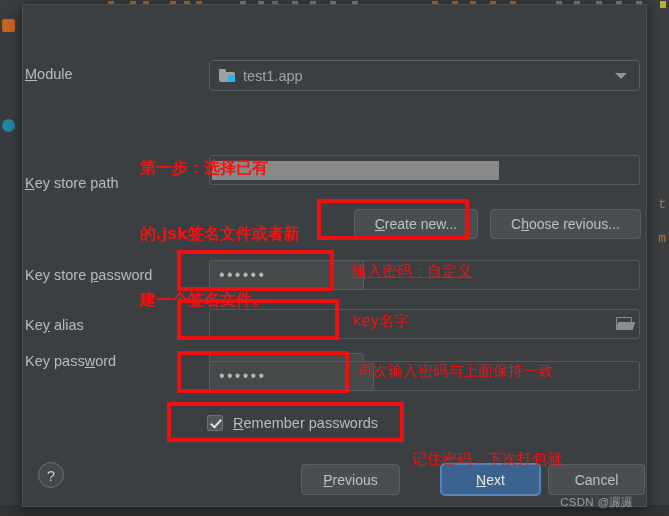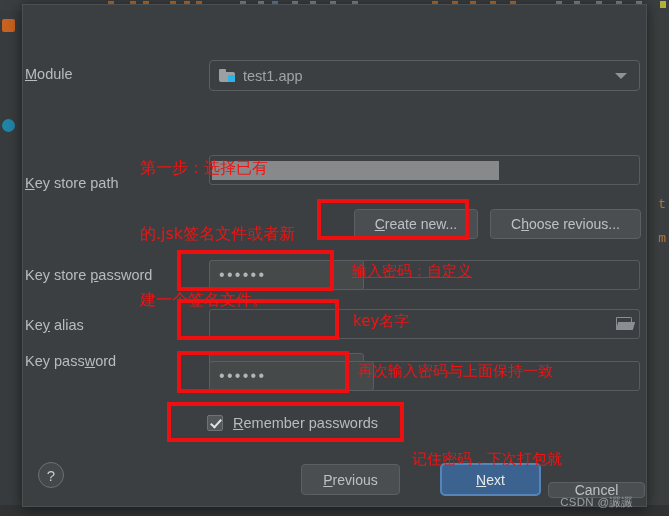--- a/index.html
+++ b/index.html
@@ -339,21 +339,21 @@
   
   .anno {
     position: absolute;
     color: #f01414;
     font-family: "DejaVu Sans", "Liberation Sans", sans-serif;
     font-size: 16px;
     line-height: 22px;
     white-space: pre;
     pointer-events: none;
   }
-  .anno-step1  { left: 140px; top: 113px; }
+  .anno-step1  { left: 140px; top: 113px; font-weight: bold; }
   .anno-kspw   { left: 352px; top: 260px; font-size: 15px; text-decoration: underline; }
   .anno-alias  { left: 353px; top: 310px; font-size: 15px; }
   .anno-kpw    { left: 358px; top: 360px; font-size: 15px; }
   .anno-remem  { left: 412px; top: 404px; font-size: 15px; }
 
   
   .help-btn {
     position: absolute;
     left: 15px; top: 457px;
     width: 26px; height: 26px;
@@ -368,21 +368,21 @@
     cursor: pointer;
   }
   .btn-prev   { left: 278px; top: 459px; width: 99px; height: 31px; }
   .btn-next   {
     left: 417px; top: 458px; width: 101px; height: 33px;
     background: #3c6390;
     border: 2px solid #5585b8;
     color: #e6eaec;
     border-radius: 5px;
   }
-  .btn-cancel { left: 525px; top: 477px; width: 97px; height: 16px; }
+  .btn-cancel { left: 525px; top: 459px; width: 97px; height: 31px; }
 
   .watermark {
     position: absolute;
     right: 13px; top: 490px;
     color: #9ba0a3;
     font-size: 11.5px;
     letter-spacing: .3px;
   }
 </style>
 </head>

